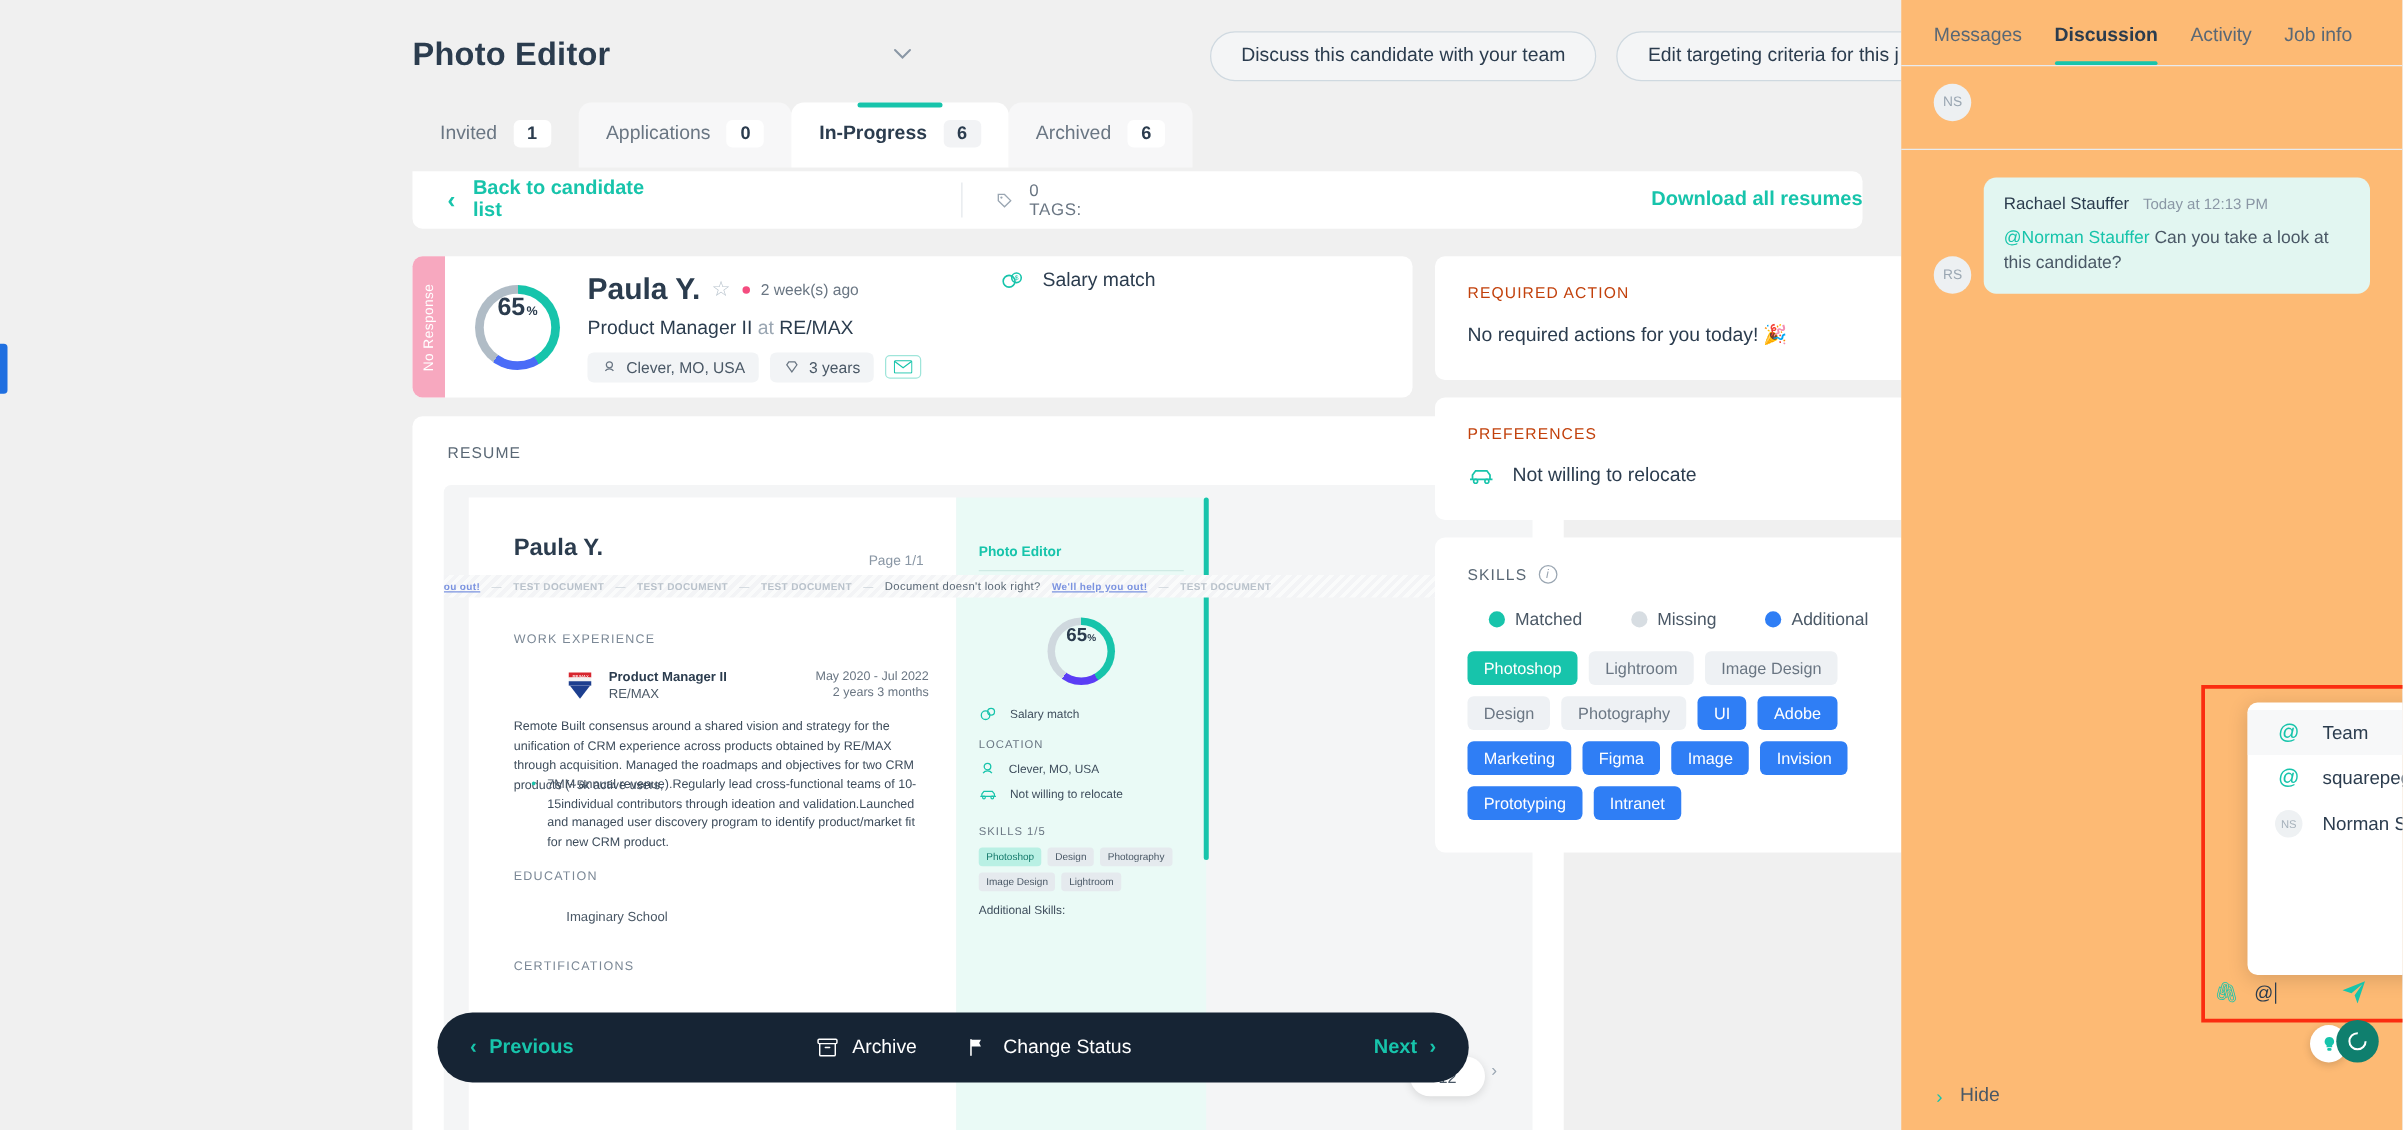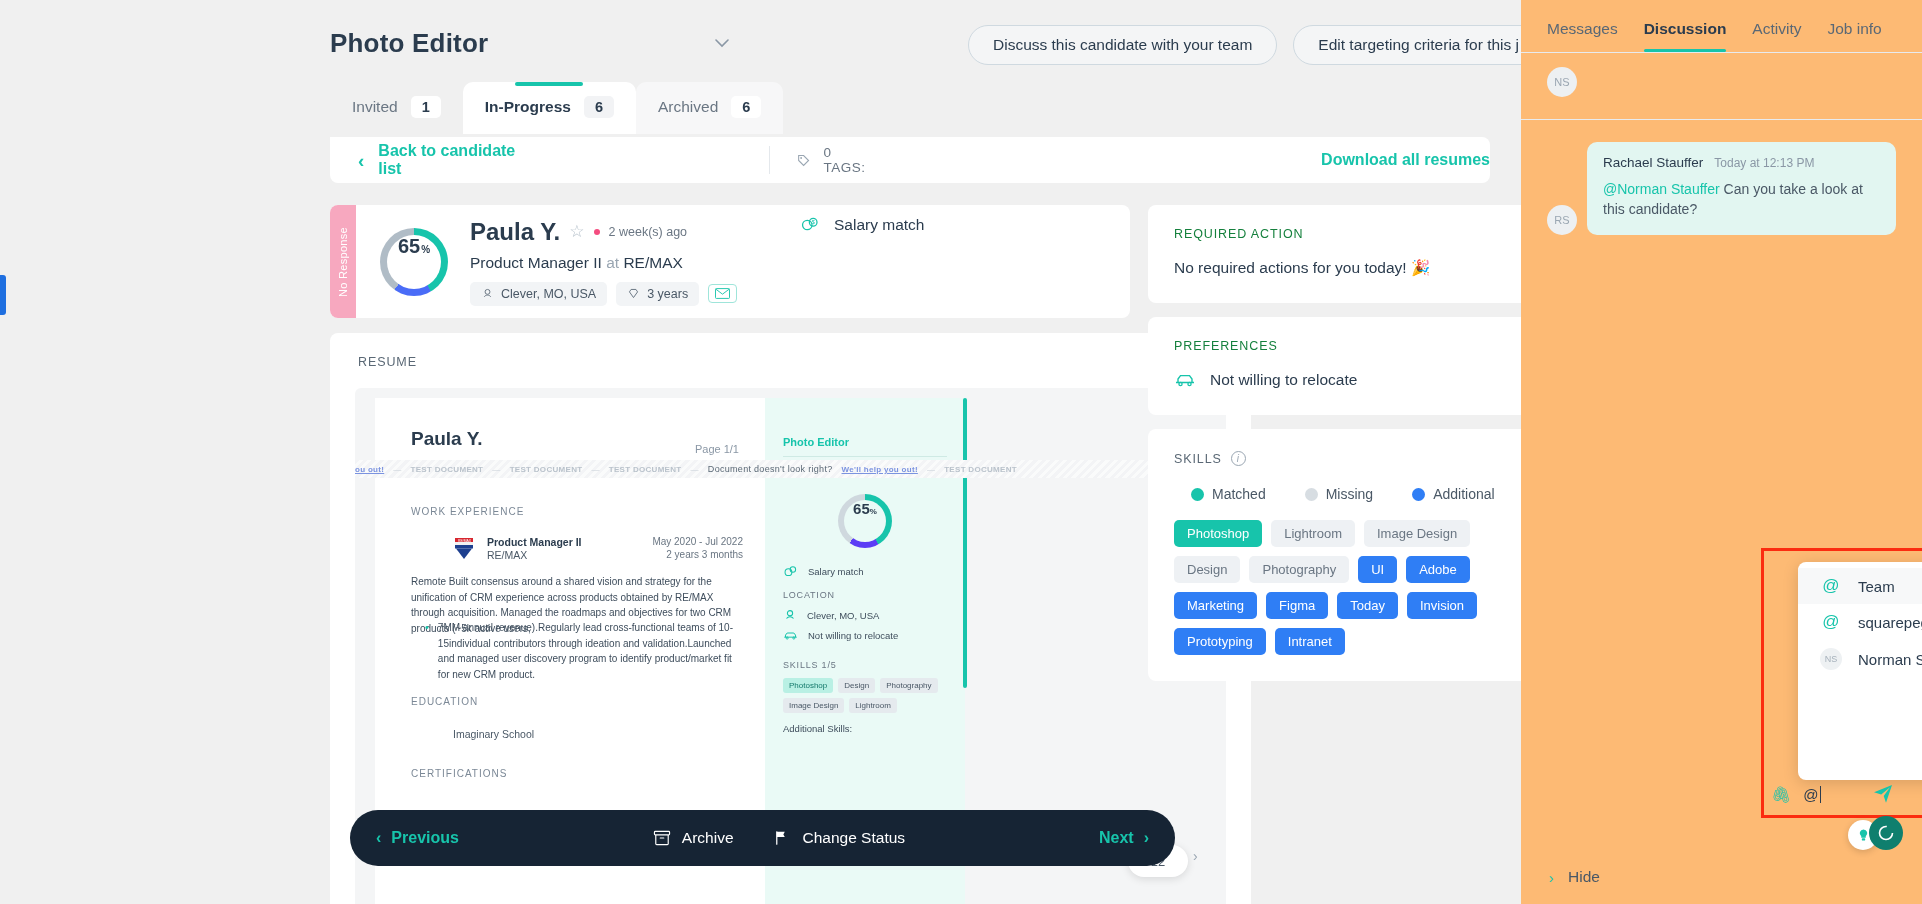--- a/index.html
+++ b/index.html
@@ -157,21 +157,21 @@
     justify-content: space-between; padding: 0 26px; color: #fff;
   }
   .ab-left { display: flex; align-items: center; gap: 10px; color: #17c4ab; font-size: 16px; font-weight: 600; cursor: pointer; }
   .ab-mid { display: flex; align-items: center; gap: 40px; }
   .ab-btn { display: flex; align-items: center; gap: 11px; font-size: 15.5px; color: #fff; cursor: pointer; }
   .ab-right { display: flex; align-items: center; gap: 10px; color: #17c4ab; font-size: 16px; font-weight: 600; cursor: pointer; }
 
   
   .info-col { position: absolute; left: 1148px; top: 205px; width: 380px; }
   .info-card { background: #fff; border-radius: 8px; padding: 22px 26px 26px; margin-bottom: 14px; }
-  .info-h { font-size: 12.5px; letter-spacing: .9px; color: #15803d; margin-bottom: 18px; }
+  .info-h { font-size: 12.5px; letter-spacing: .9px; color: #c2410c; margin-bottom: 18px; }
   .info-row { display: flex; align-items: center; gap: 14px; font-size: 15.5px; color: #2b3c4e; }
   .q-text { font-size: 16px; color: #2b3c4e; line-height: 1.45; }
   .q-ans { font-size: 15.5px; color: #2b3c4e; margin-top: 26px; }
   .skills-h { display: flex; align-items: center; gap: 9px; font-size: 12.5px; letter-spacing: .9px; color: #5a6875; }
   .info-i { width: 15px; height: 15px; border-radius: 50%; border: 1px solid #9aa6b2; color: #9aa6b2; font-size: 10px; display: flex; align-items: center; justify-content: center; font-style: italic; }
   .legend { display: flex; align-items: center; gap: 22px; margin-top: 20px; font-size: 14px; color: #4a5866; }
   .legend span { display: flex; align-items: center; gap: 8px; padding-left: 17px; }
   .lg-dot { width: 13px; height: 13px; border-radius: 50%; }
   .skill-tags { display: flex; flex-wrap: wrap; gap: 9px; margin-top: 18px; }
   .stag { font-size: 13px; padding: 6px 13px; border-radius: 5px; }
@@ -241,20 +241,24 @@
 
     <div class="hdr-btns">
       <div class="pill-btn">Discuss this candidate with your team</div>
       <div class="pill-btn">Edit targeting criteria for this j</div>
     </div>
 
     <div class="tabs">
       <div class="tab dim">
         <span>Invited</span>
         <span class="tab-count">1</span>
+      </div>
+      <div class="tab light">
+        <span>Applications</span>
+        <span class="tab-count">0</span>
       </div>
       <div class="tab active">
         <span>In-Progress</span>
         <span class="tab-count">6</span>
       </div>
       <div class="tab light">
         <span>Archived</span>
         <span class="tab-count">6</span>
       </div>
     </div>
@@ -479,21 +483,21 @@
         <div class="skill-tags">
           <span class="stag match">Photoshop</span>
           <span class="stag miss">Lightroom</span>
           <span class="stag miss">Image Design</span>
           <span class="stag miss">Design</span>
           <span class="stag miss">Photography</span>
           <span class="stag add">UI</span>
           <span class="stag add">Adobe</span>
           <span class="stag add">Marketing</span>
           <span class="stag add">Figma</span>
-          <span class="stag add">Today</span>
+          <span class="stag add">Image</span>
           <span class="stag add">Invision</span>
           <span class="stag add">Prototyping</span>
           <span class="stag add">Intranet</span>
         </div>
       </div>
     </div>
 
     <div class="actionbar">
       <div class="ab-left">
         <span>‹</span>

